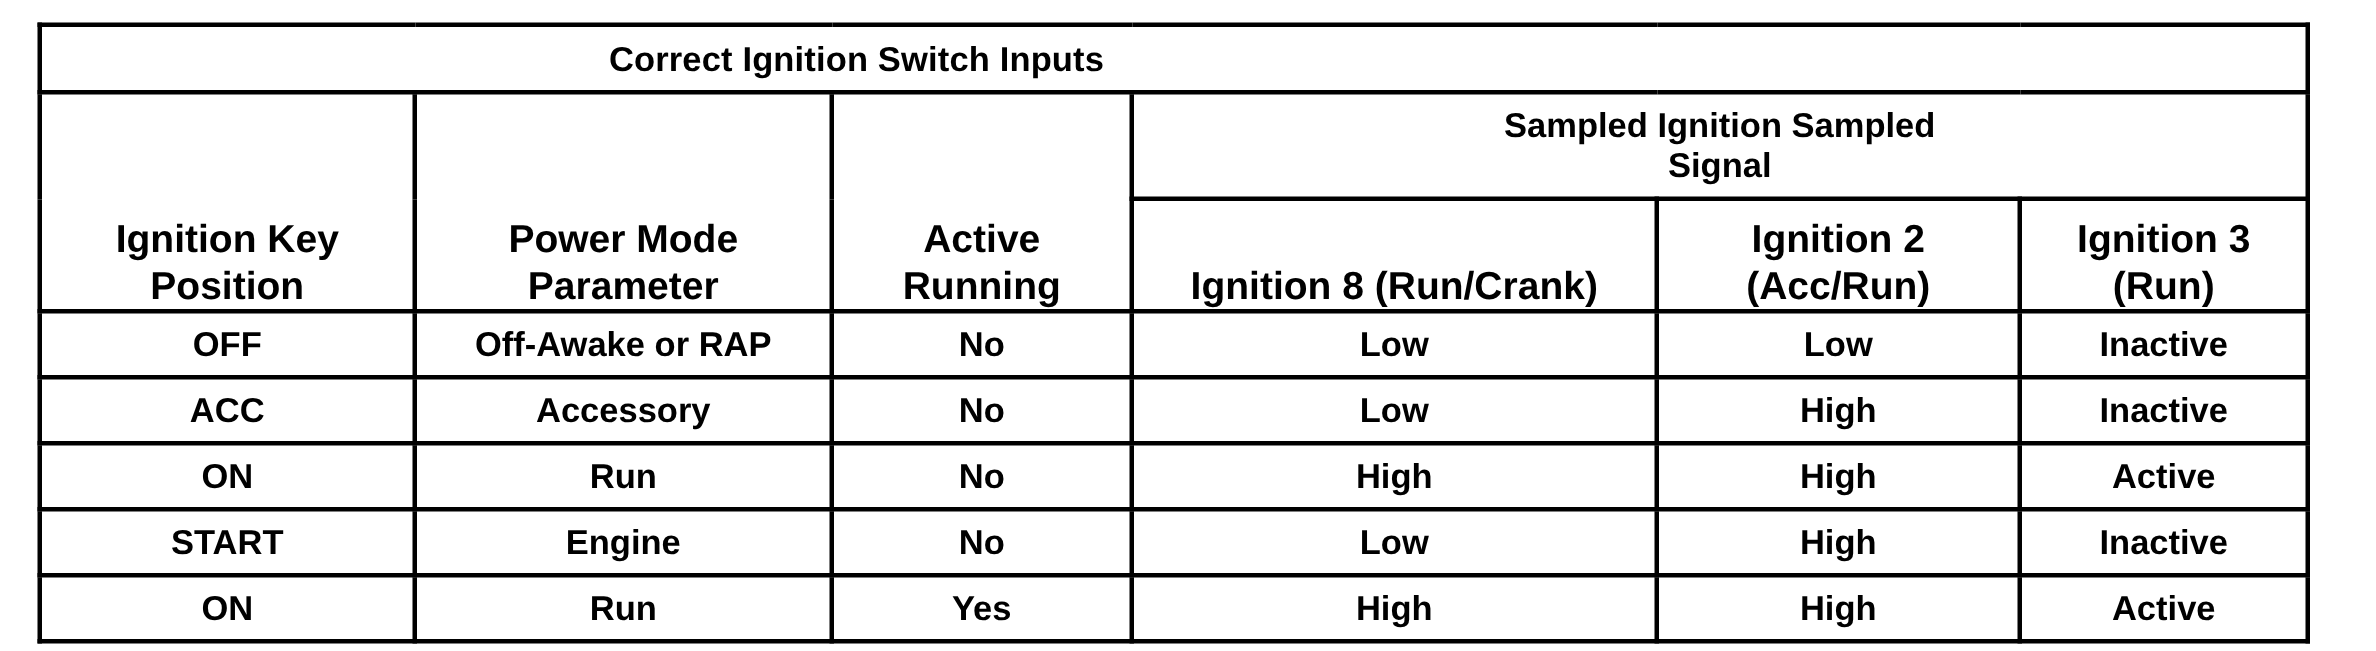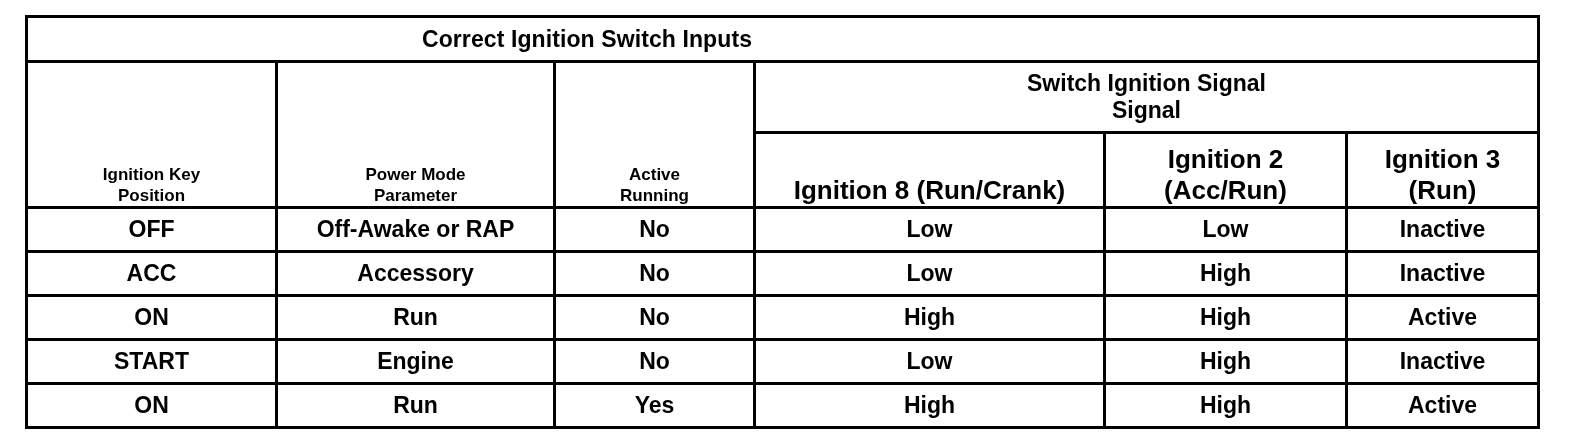--- a/index.html
+++ b/index.html
@@ -27,21 +27,21 @@
     top: 15px;
     width: 1512px;
     height: 386px;
     border-collapse: collapse;
     table-layout: fixed;
     background: #ffffff;
   }
 
   table.ign-table td {
     border: 3px solid #000000;
-    padding: 0 20px;
+    padding: 0 4px;
     text-align: center;
     background: #ffffff;
   }
 
   
   td.title-cell {
     height: 42px;
     font-size: 23px;
     font-weight: bold;
     vertical-align: middle;
@@ -58,21 +58,21 @@
     height: 68px;
     font-size: 23px;
     font-weight: bold;
     vertical-align: middle;
     line-height: 1.18;
   }
 
   
   td.col-head {
     height: 140px;
-    font-size: 17px;
+    font-size: 26px;
     font-weight: bold;
     vertical-align: bottom;
     line-height: 1.2;
     padding-bottom: 10px;
   }
 
   
   td.sub-head {
     height: 72px;
     font-size: 26px;
@@ -119,21 +119,21 @@
         </td>
         <td class="col-head" rowspan="2">
           <div>Power Mode</div>
           <div>Parameter</div>
         </td>
         <td class="col-head" rowspan="2">
           <div>Active</div>
           <div>Running</div>
         </td>
         <td class="group-head" colspan="3">
-          <div>Switch Ignition Signal</div>
+          <div>Sampled Ignition Sampled</div>
           <div>Signal</div>
         </td>
       </tr>
 
       <tr>
         <td class="sub-head">
           <div>Ignition 8 (Run/Crank)</div>
         </td>
         <td class="sub-head">
           <div>Ignition 2</div>

